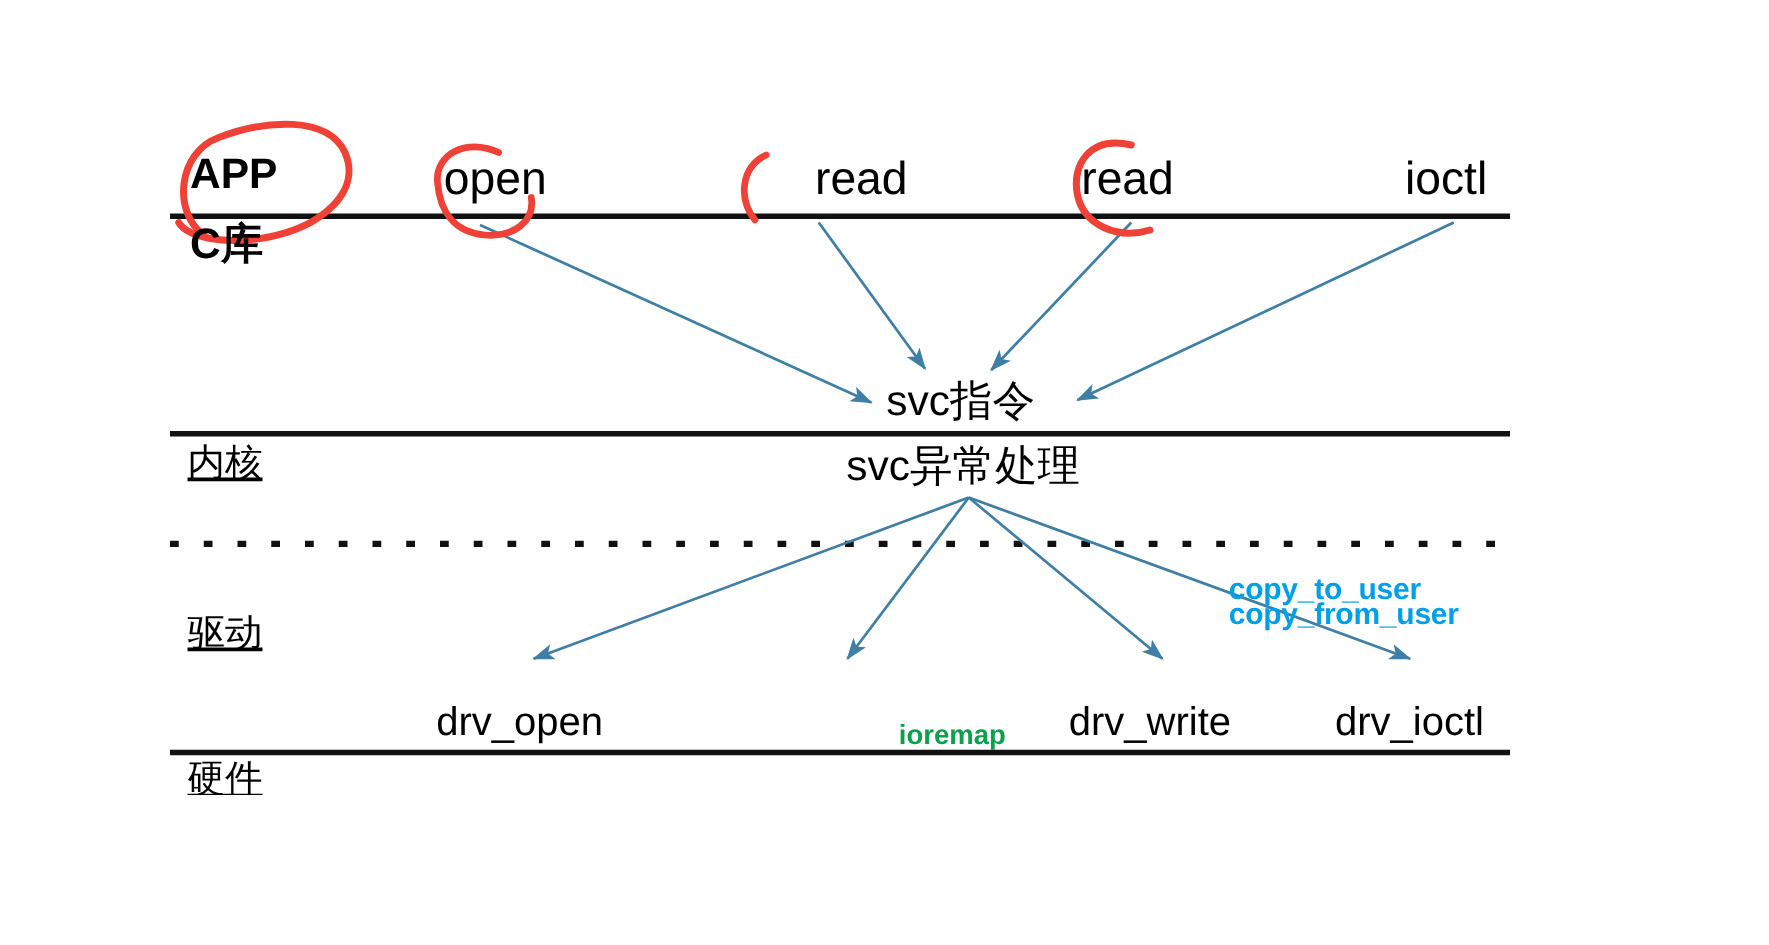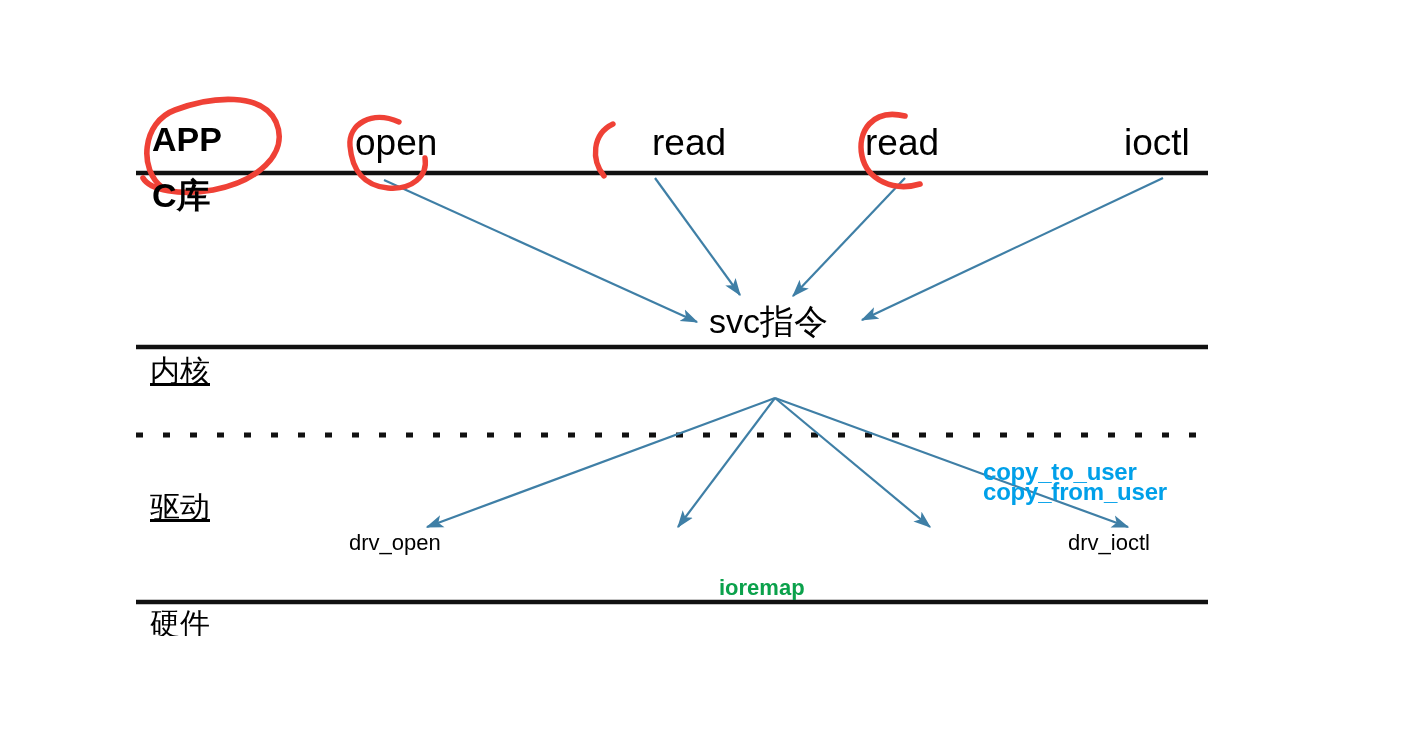--- a/index.html
+++ b/index.html
@@ -48,22 +48,23 @@
     font-weight: 700;
     font-family: "Liberation Sans", "DejaVu Sans", sans-serif;
   }
   
   .svc {
     font-size: 34px;
     font-weight: 400;
   }
   
   .drv {
-    font-size: 22px;
+    font-size: 32px;
     font-weight: 400;
+    margin-top: 29px;
   }
   
   .anno-blue {
     font-size: 24px;
     font-weight: 700;
     letter-spacing: -0.2px;
   }
   .anno-green {
     font-size: 22px;
     font-weight: 700;
@@ -150,24 +151,26 @@
   <div class="lbl api" style="left:355px; top:124px;">open</div>
 
   <div class="lbl api" style="left:610px; top:124px;margin-left:42px;">read</div>
 
   <div class="lbl api" style="left:865px; top:124px;">read</div>
 
   <div class="lbl api" style="left:1124px; top:124px;">ioctl</div>
 
   <div class="lbl svc" style="left:709px; top:304px;">svc指令</div>
 
+  <div class="lbl svc" style="left:677px; top:356px;">svc异常处理</div>
 
   <div class="lbl drv" style="left:349px; top:532px;">drv_open</div>
 
 
+  <div class="lbl drv" style="left:855px; top:532px;">drv_write</div>
 
   <div class="lbl drv" style="left:1068px; top:532px;">drv_ioctl</div>
 
   <div class="lbl anno-blue" style="left:983px; top:460px; color:#00a0e9;">copy_to_user</div>
 
   <div class="lbl anno-blue" style="left:983px; top:480px; color:#00a0e9;">copy_from_user</div>
 
   <div class="lbl anno-green" style="left:719px; top:577px; color:#0ba14b;">ioremap</div>
 
 </div>

